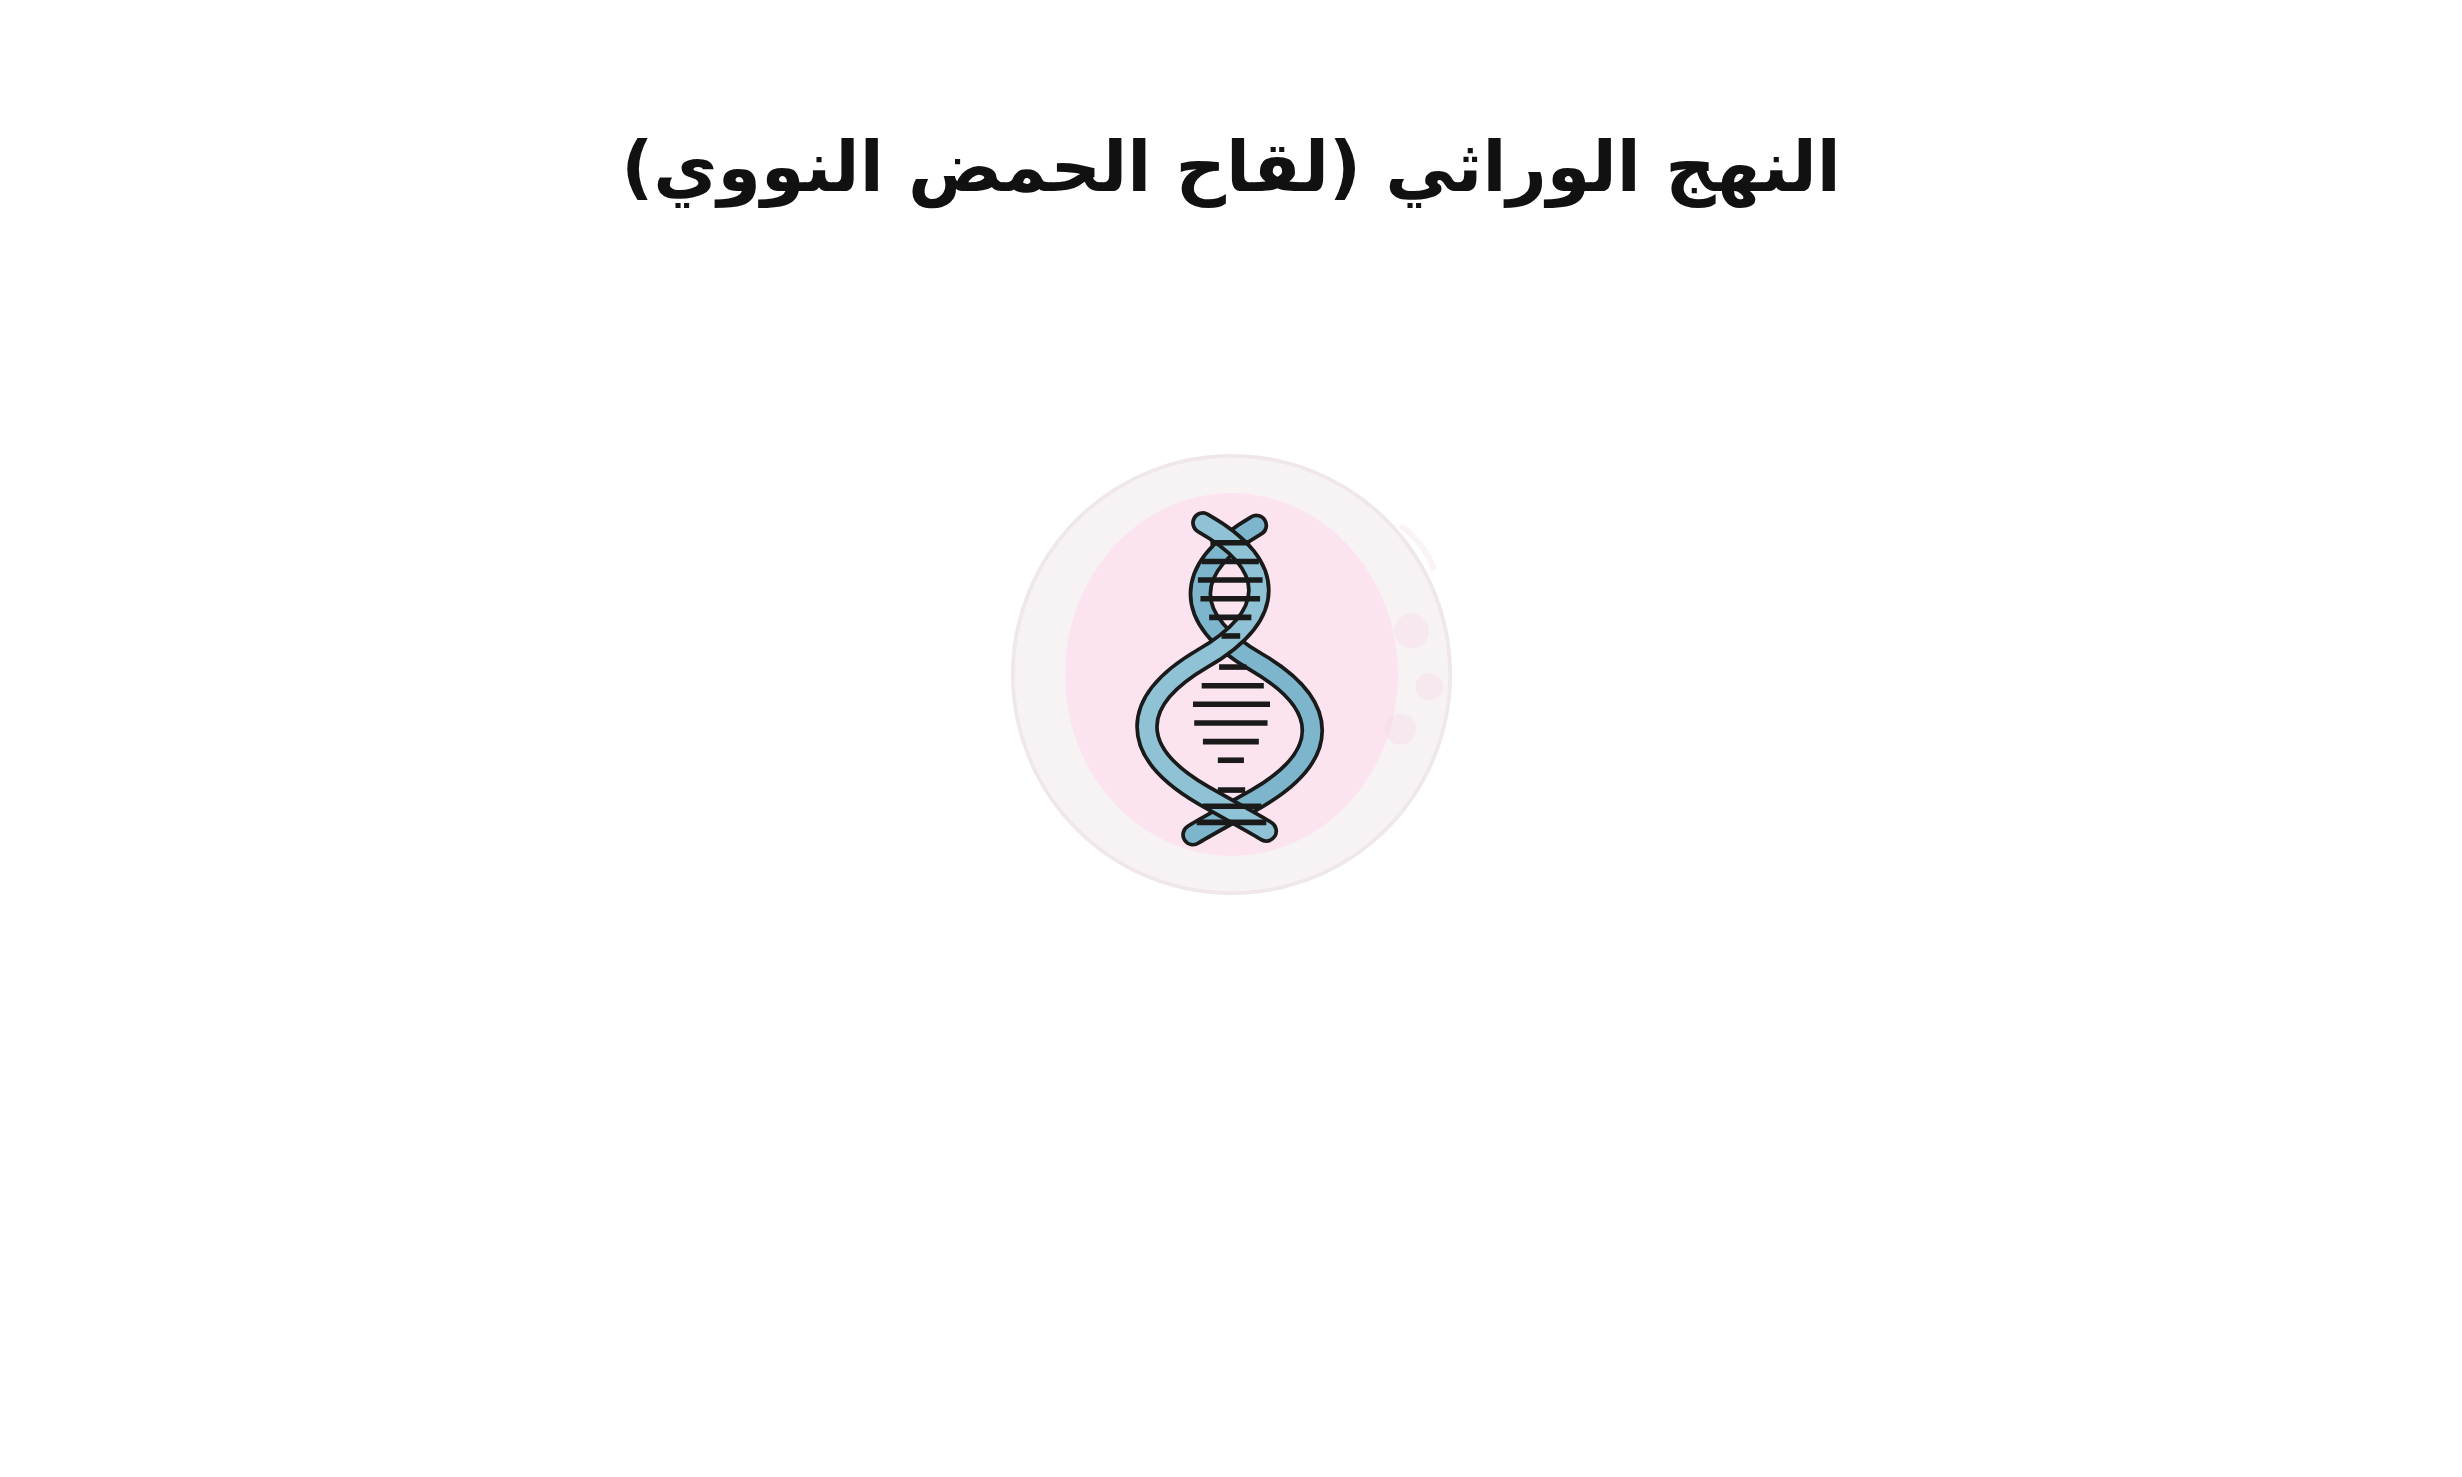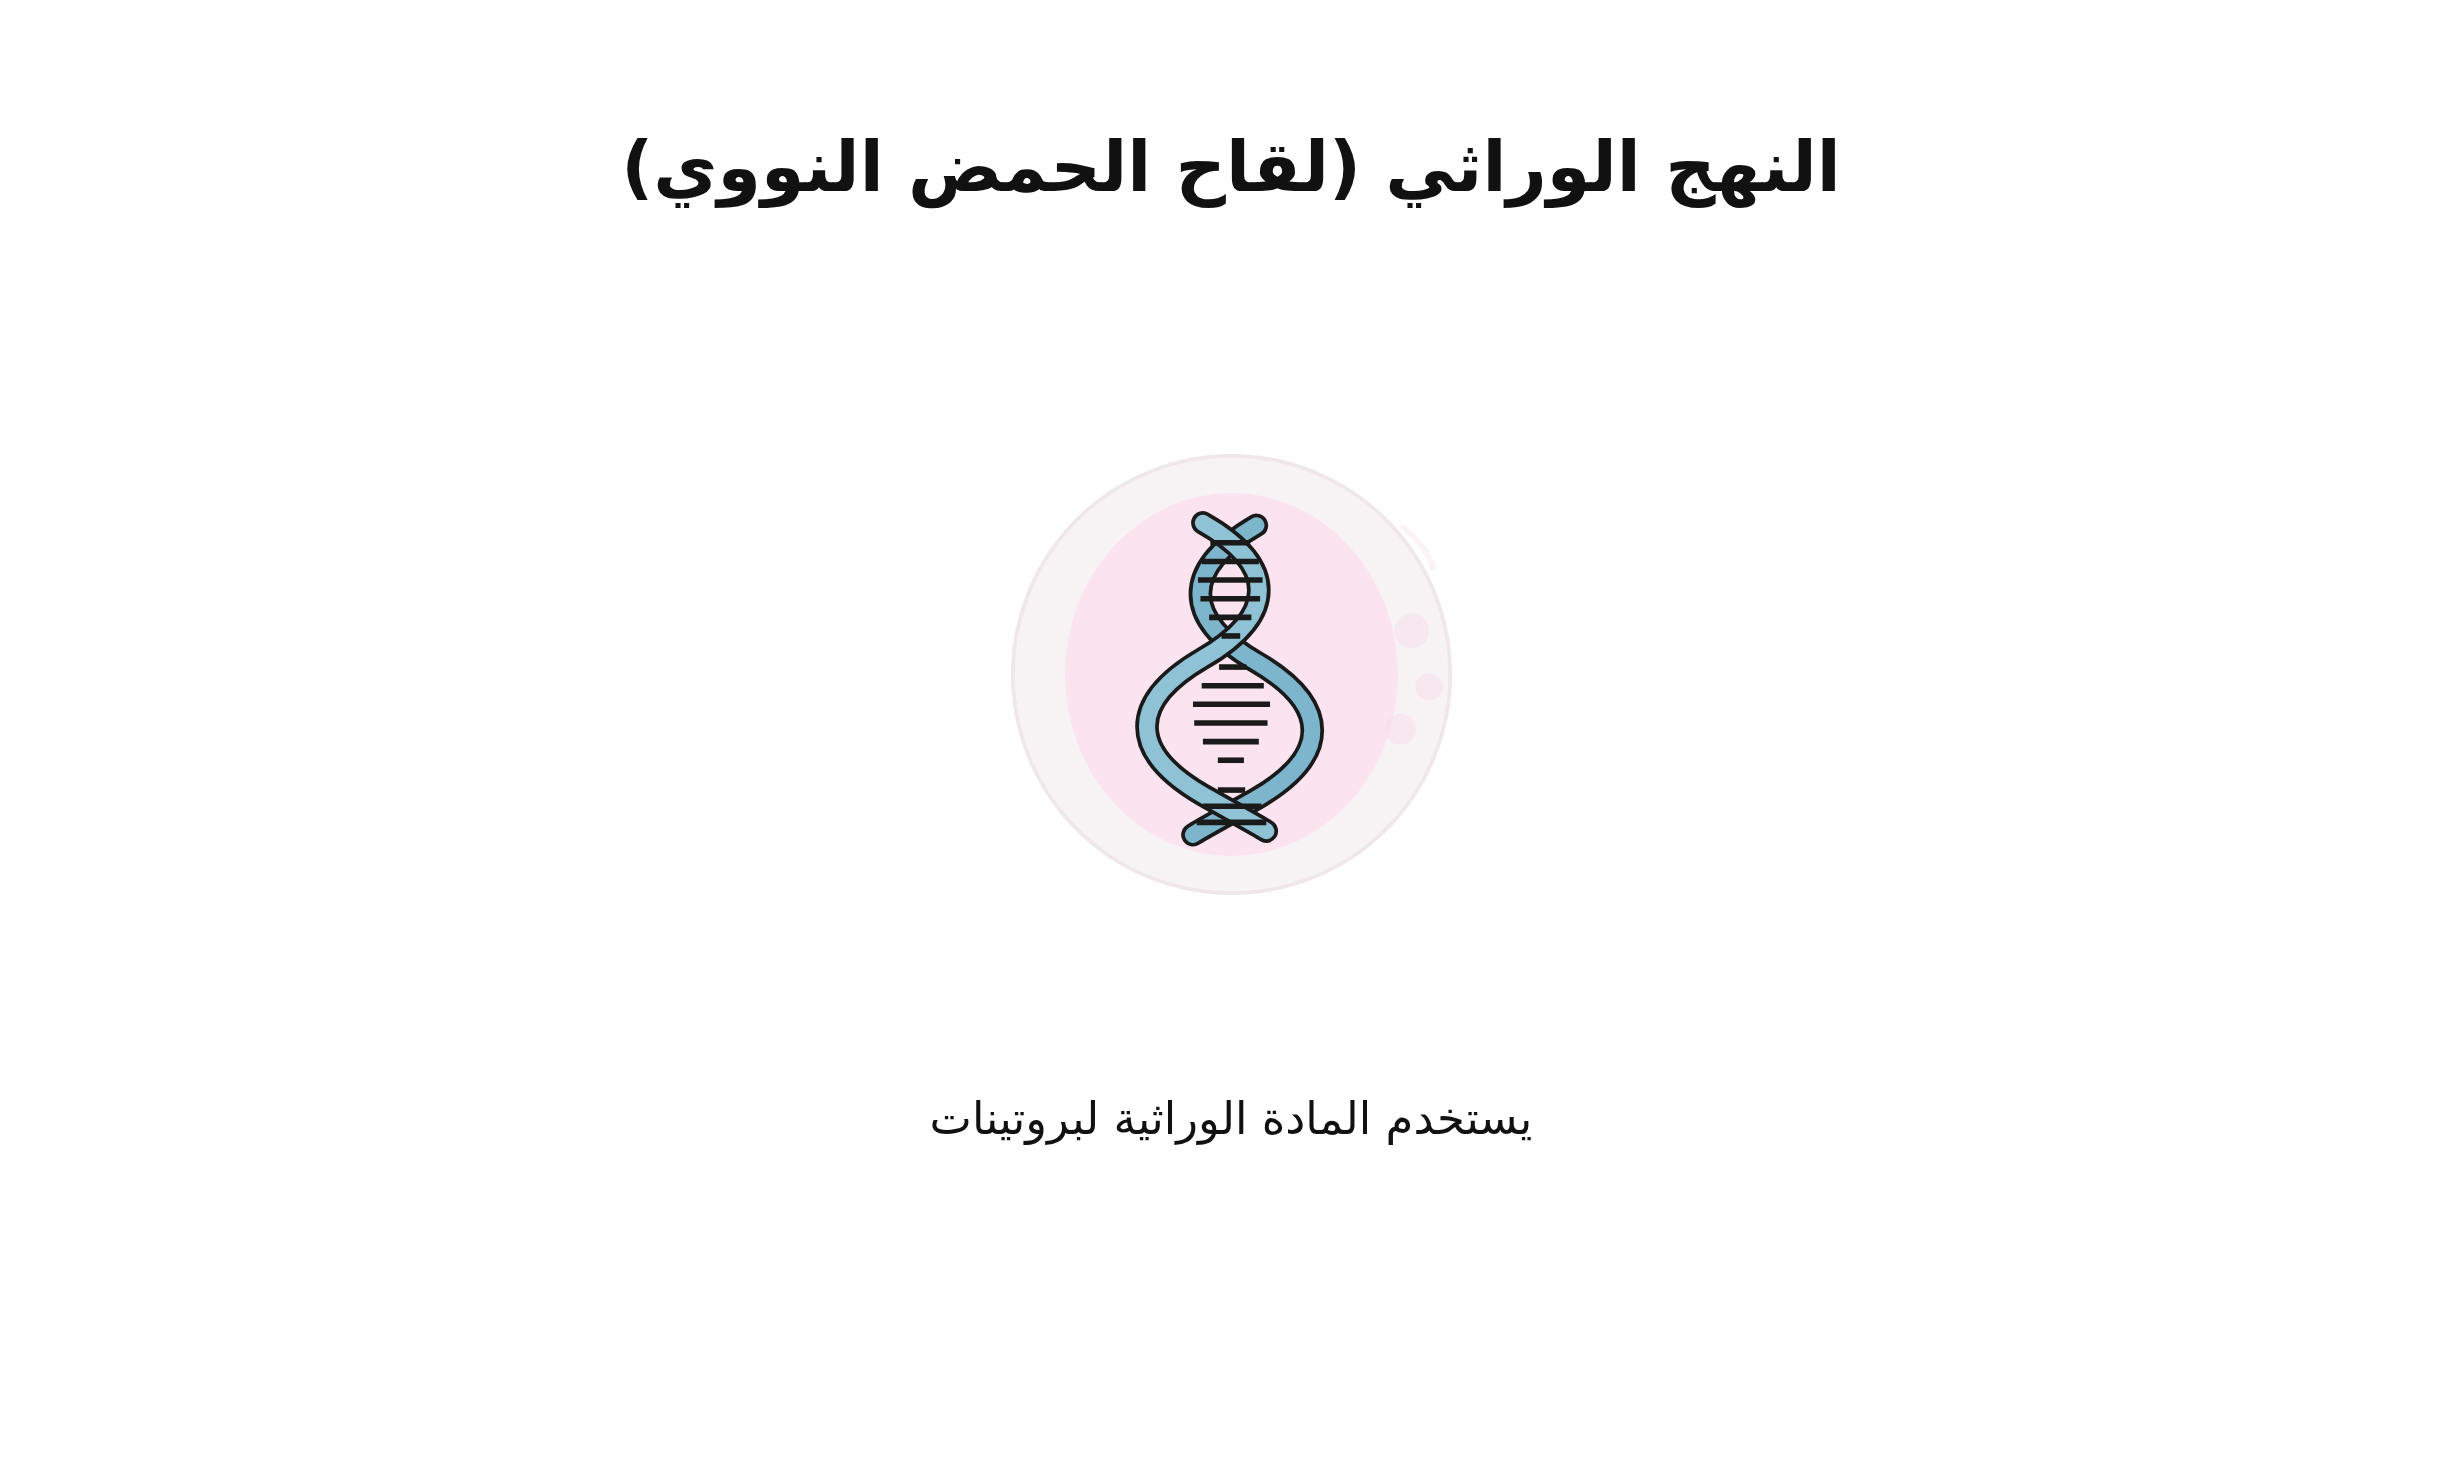--- a/index.html
+++ b/index.html
@@ -184,17 +184,16 @@
 
           <line x1="-22" y1="186" x2="22" y2="186"></line>
           <line x1="-46" y1="212" x2="48" y2="212"></line>
           <line x1="-56" y1="238" x2="56" y2="238"></line>
         </g>
       </g>
     </svg>
   </div>
 
   <div class="caption">
-    <span class="line">يستخدم المادة الوراثية لبروتينات</span>
   </div>
 
 </div>
 
 
 </body></html>

